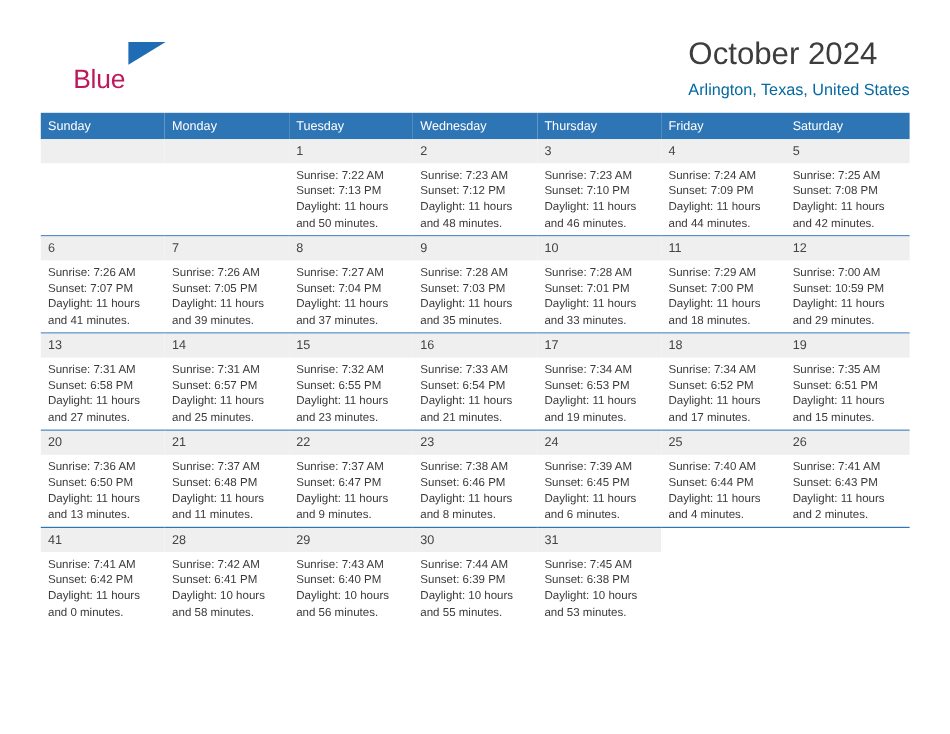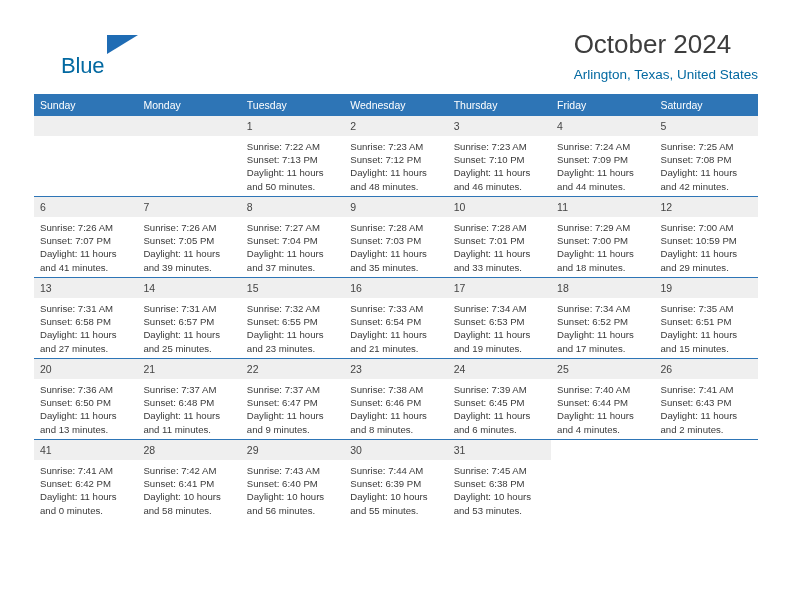--- a/index.html
+++ b/index.html
@@ -54,21 +54,21 @@
     height: 0;
     border-left: 31px solid #1f6cb4;
     border-bottom: 19px solid transparent;
   }
   .brand-line2 {
     position: absolute;
     left: 27px;
     top: 22px;
     font-size: 22px;
     line-height: 24px;
-    color: #0369a1;
+    color: #be185d;
     letter-spacing: -0.2px;
     white-space: nowrap;
   }
 
   .title-block {
     position: absolute;
     right: 0;
     top: 0;
     text-align: left;
   }

